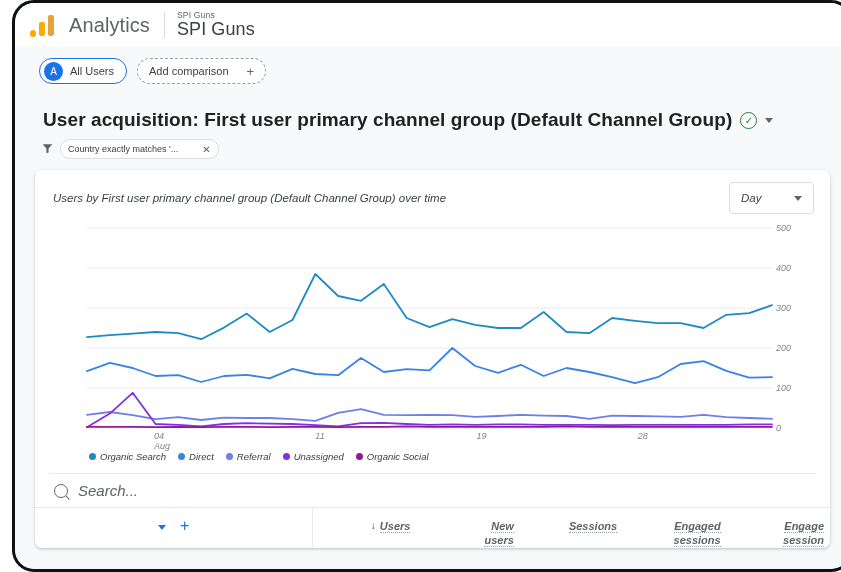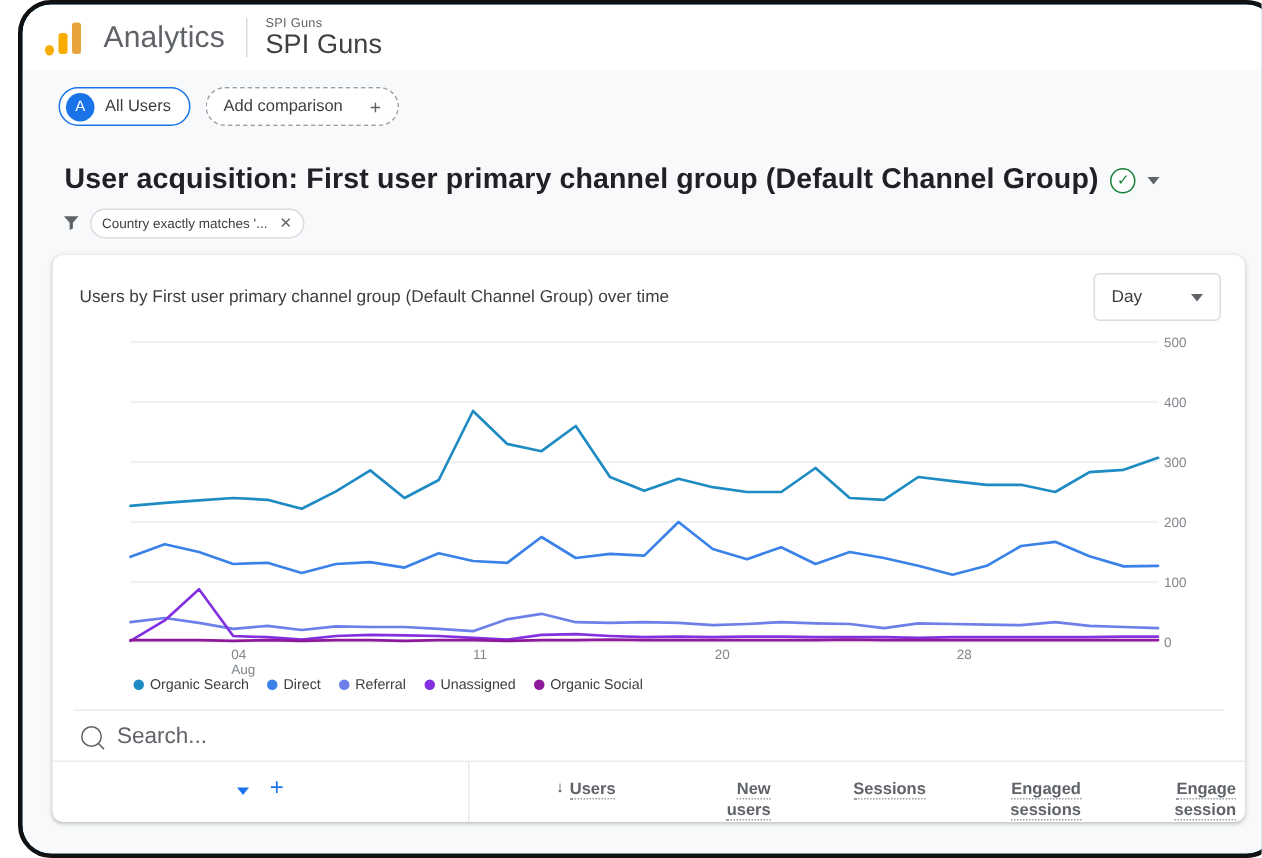--- a/index.html
+++ b/index.html
@@ -91,36 +91,37 @@
     width: 17px; height: 17px; border-radius: 50%;
     border: 1.3px solid #188038; color: #188038;
     font-size: 10px; display: flex; align-items: center; justify-content: center;
     background: #ffffff;
   }
   .caret { width: 0; height: 0; border-left: 4px solid transparent; border-right: 4px solid transparent; border-top: 5px solid #5f6368; }
 
   #filter-row { display: flex; align-items: center; gap: 6px; padding: 8px 0 0 6px; }
   #funnel-icon { color: #5f6368; font-size: 13px; line-height: 1; }
   #filter-chip {
-    display: inline-flex; align-items: center; gap: 8px;
+    display: inline-flex; align-items: center; gap: 24px;
     height: 20px; border: 1px solid #dadce0; border-radius: 10px;
     background: #ffffff; padding: 0 7px;
     font-size: 9px; color: #3c4043;
   }
   #filter-chip .x { font-size: 10px; color: #5f6368; }
 
   
   #card {
     margin-top: 11px;
     background: #ffffff;
     border-radius: 7px;
     box-shadow: 0 1px 2px rgba(60,64,67,.18), 0 1px 3px 1px rgba(60,64,67,.10);
     height: 378px;
     position: relative;
     overflow: hidden;
+    font-style: italic;
   }
   #card-head {
     display: flex; align-items: center; justify-content: space-between;
     padding: 12px 16px 0 18px;
   }
   #chart-title { font-size: 11.5px; color: #3c4043; }
   #granularity {
     width: 85px; height: 32px; border: 1px solid #dadce0; border-radius: 4px;
     display: flex; align-items: center; justify-content: space-between;
     padding: 0 11px; font-size: 11.5px; color: #3c4043;
@@ -273,21 +274,21 @@
             </div>
         <div id="x-axis">
               <div class="xlabel" style="left: 119.1px; top: 211px;">
                 <div>04</div>
                 <div>Aug</div>
               </div>
               <div class="xlabel" style="left: 280.333px; top: 211px;">
                 <div>11</div>
               </div>
               <div class="xlabel" style="left: 441.567px; top: 211px;">
-                <div>20</div>
+                <div>19</div>
               </div>
               <div class="xlabel" style="left: 602.8px; top: 211px;">
                 <div>28</div>
               </div>
             </div>
       </div>
 
       <div id="legend">
             <span class="legend-item">
               <span class="legend-dot" style="background: rgb(30, 139, 195);"></span>

